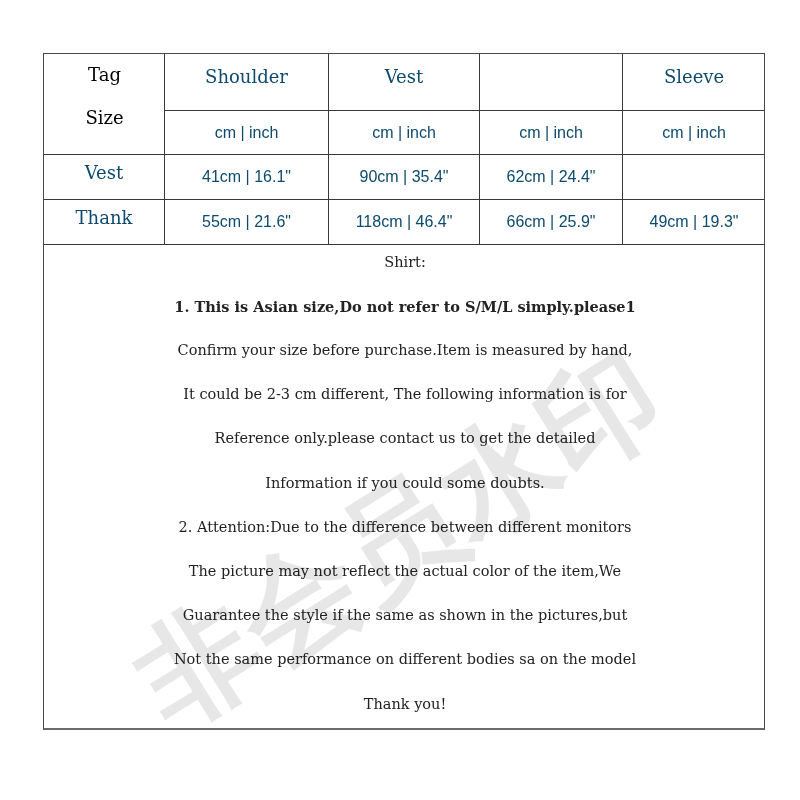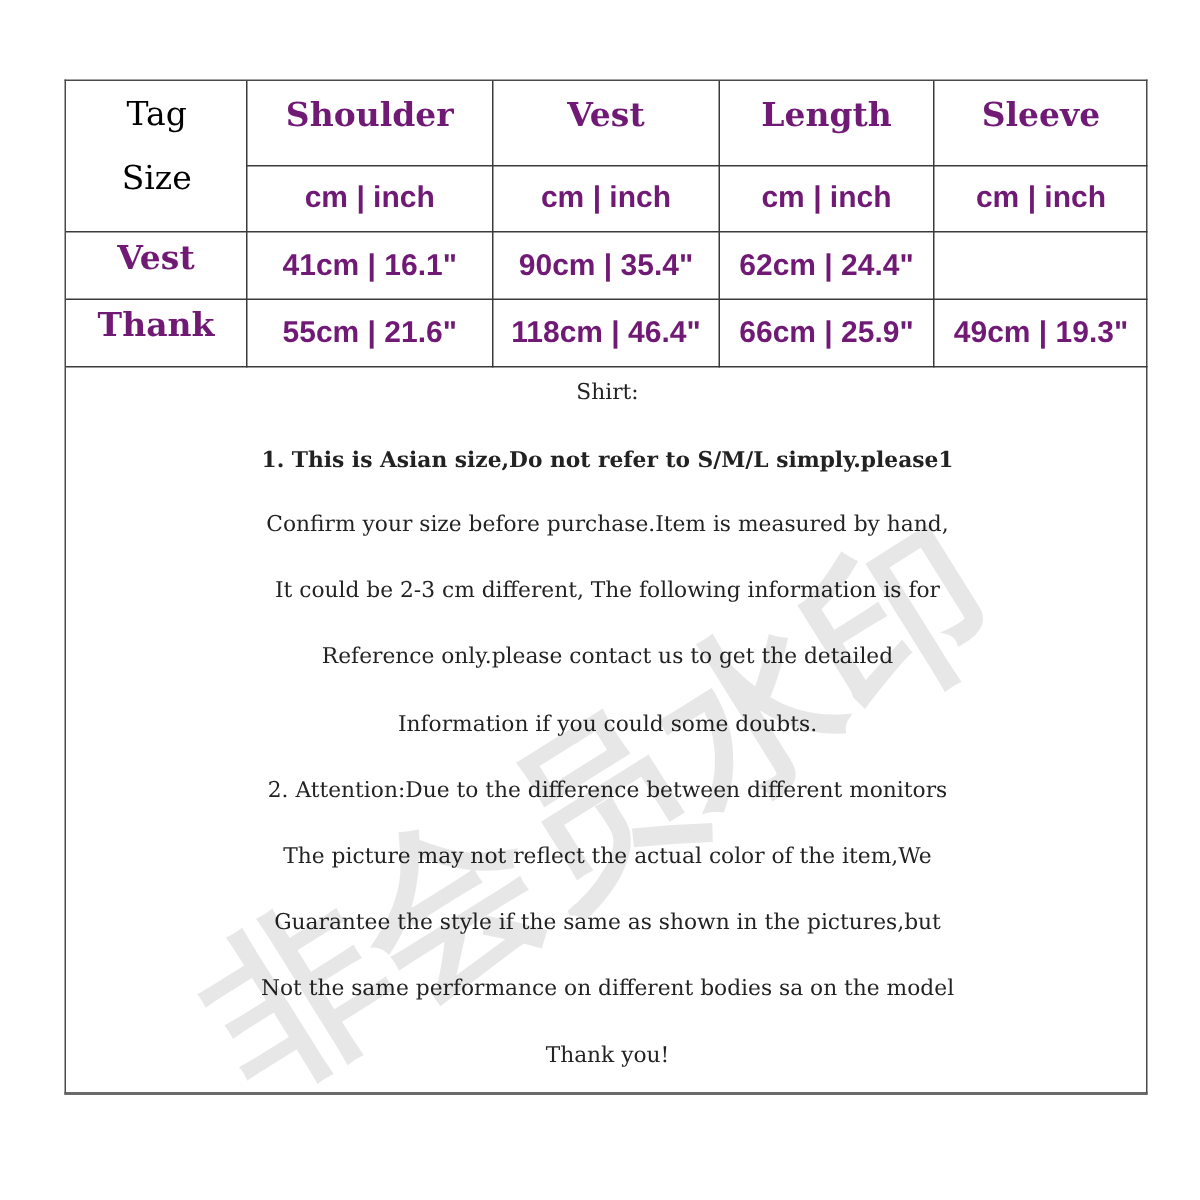--- a/index.html
+++ b/index.html
@@ -3,24 +3,24 @@
   <meta charset="utf-8">
   <style>
     html, body { margin: 0; padding: 0; background: #ffffff; }
     body { width: 800px; height: 800px; position: relative; overflow: hidden; }
     .sheet {
       position: absolute; left: 43px; top: 53px; width: 722px; height: 677px;
       border: 1px solid #4a4a4a; box-sizing: border-box; border-bottom: 2px solid #6a6a6a;
     }
     .cell {
       position: absolute; box-sizing: border-box; display: flex;
-      align-items: center; justify-content: center; color: #701a75; font-weight: bold;
+      align-items: center; justify-content: center; color: #0c4a6e;
     }
-    .serif { font-family: "DejaVu Serif", "Liberation Serif", serif; font-size: 22px; }
-    .sans { font-family: "Liberation Sans", "DejaVu Sans", sans-serif; font-size: 20px; }
+    .serif { font-family: "DejaVu Serif", "Liberation Serif", serif; font-size: 18px; }
+    .sans { font-family: "Liberation Sans", "DejaVu Sans", sans-serif; font-size: 16px; }
     .vline { position: absolute; width: 1px; background: #3a3a3a; }
     .hline { position: absolute; height: 1px; background: #3a3a3a; }
     .tag-label { position: absolute; left: 0; width: 121px; text-align: center; }
     .note {
       position: absolute; left: 0; top: 191px; width: 722px;
       font-family: "DejaVu Serif", "Liberation Serif", serif; font-size: 14.5px; color: #222;
       text-align: center;
     }
     .note-line { position: absolute; left: 0; width: 100%; text-align: center; white-space: nowrap; }
     .watermark {
@@ -43,21 +43,20 @@
   <div class="hline" style="left:120px;top:56px;width:601px;"></div>
   <div class="hline" style="left:0;top:100px;width:721px;"></div>
   <div class="hline" style="left:0;top:145px;width:721px;"></div>
   <div class="hline" style="left:0;top:190px;width:721px;"></div>
 
   <div class="tag-label serif" style="top:10px;">Tag</div>
   <div class="tag-label serif" style="top:53px;">Size</div>
 
   <div class="cell serif" style="left:121px;top:0;width:163px;height:45px;">Shoulder</div>
   <div class="cell serif" style="left:285px;top:0;width:150px;height:45px;">Vest</div>
-  <div class="cell serif" style="left:436px;top:0;width:142px;height:45px;">Length</div>
   <div class="cell serif" style="left:579px;top:0;width:142px;height:45px;">Sleeve</div>
 
   <div class="cell sans" style="left:121px;top:57px;width:163px;height:43px;">cm | inch</div>
   <div class="cell sans" style="left:285px;top:57px;width:150px;height:43px;">cm | inch</div>
   <div class="cell sans" style="left:436px;top:57px;width:142px;height:43px;">cm | inch</div>
   <div class="cell sans" style="left:579px;top:57px;width:142px;height:43px;">cm | inch</div>
 
   <div class="cell serif" style="left:0;top:101px;width:120px;height:34px;">Vest</div>
   <div class="cell sans" style="left:121px;top:101px;width:163px;height:44px;">41cm | 16.1"</div>
   <div class="cell sans" style="left:285px;top:101px;width:150px;height:44px;">90cm | 35.4"</div>

